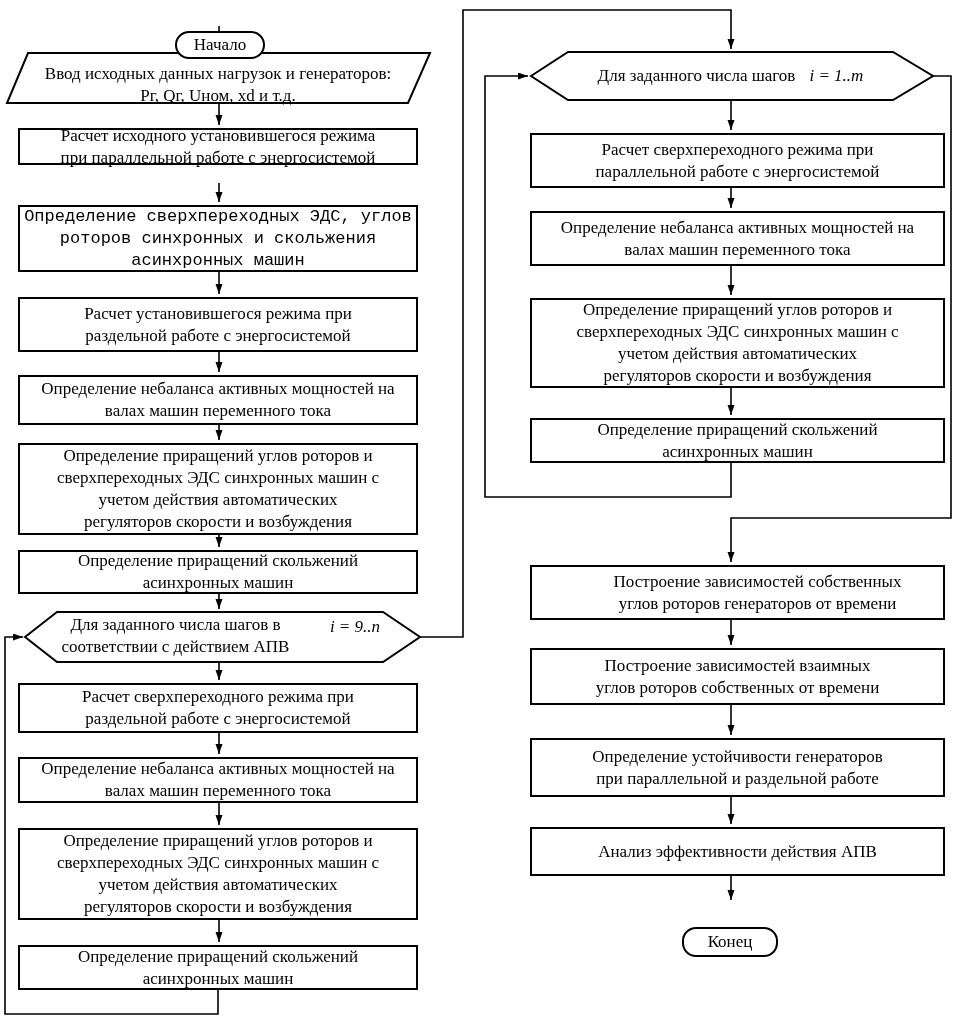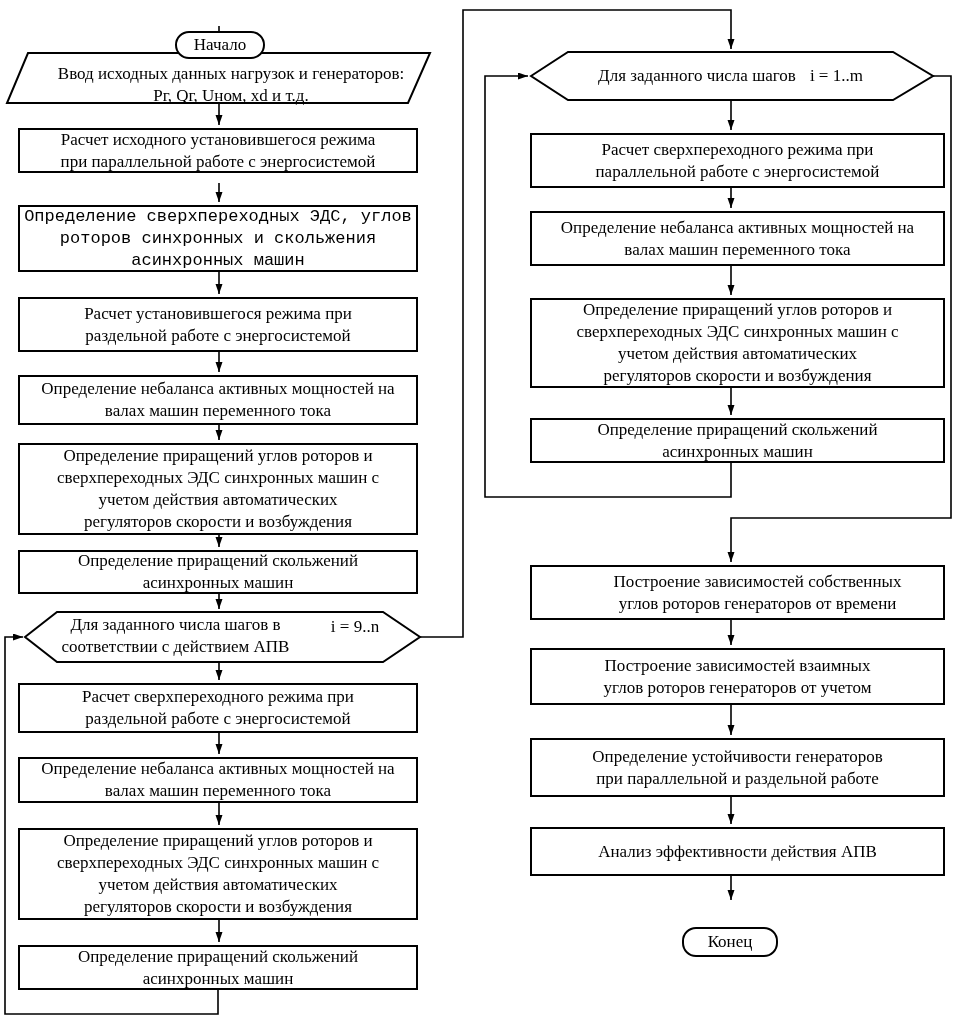--- a/index.html
+++ b/index.html
@@ -12,21 +12,21 @@
   .node{
     position:absolute;z-index:1;border:2px solid #000;background:#fff;
     display:flex;align-items:center;justify-content:center;
     text-align:center;white-space:pre-line;box-sizing:border-box;
   }
   .terminator{border-radius:14px;}
   .shape-text{
     position:absolute;z-index:2;display:flex;align-items:center;justify-content:center;
     text-align:center;white-space:pre-line;background:transparent;box-sizing:border-box;
   }
-  .formula{}
+  .formula{font-style:italic;}
   .hex-row{display:flex;align-items:center;justify-content:center;gap:14px;}
 </style>
 </head>
 <body>
 
 <div id="canvas">
 
   <svg id="wires" width="953" height="1021" viewBox="0 0 953 1021">
     <defs>
       <marker id="arr" markerUnits="userSpaceOnUse" markerWidth="11" markerHeight="8" refX="10" refY="3.5" orient="auto">
@@ -69,24 +69,24 @@
     <polygon points="28,53 430,53 408,103 7,103" fill="#fff" stroke="#000" stroke-width="2"></polygon>
 
     <polygon points="25,637 57,612 383,612 420,637 383,662 57,662" fill="#fff" stroke="#000" stroke-width="2"></polygon>
 
     <polygon points="531,76 568,52 893,52 933,76 893,100 568,100" fill="#fff" stroke="#000" stroke-width="2"></polygon>
   </svg>
 
   <div class="node terminator" style="left:175px;top:3px;width:90px;height:28px;margin-top:28px;">Начало</div>
   <div class="node terminator" style="left:682px;top:927px;width:96px;height:30px;">Конец</div>
 
-  <div class="shape-text" style="left:41px;top:53px;width:380px;height:64px;">Ввод исходных данных нагрузок и генераторов:
+  <div class="shape-text" style="left:28px;top:53px;width:380px;height:64px;">Ввод исходных данных нагрузок и генераторов:
 Pг, Qг, Uном, xd и т.д.</div>
 
-  <div class="node" style="left:18px;top:128px;width:400px;height:45px;">Расчет исходного установившегося режима
+  <div class="node" style="left:18px;top:128px;width:400px;height:37px;">Расчет исходного установившегося режима
 при параллельной работе с энергосистемой</div>
   <div class="node" style="left:18px;top:205px;width:400px;height:67px;font-family:Liberation Mono, monospace;">Определение сверхпереходных ЭДС, углов
 роторов синхронных и скольжения
 асинхронных машин</div>
   <div class="node" style="left:18px;top:297px;width:400px;height:55px;">Расчет установившегося режима при
 раздельной работе с энергосистемой</div>
   <div class="node" style="left:18px;top:375px;width:400px;height:50px;">Определение небаланса активных мощностей на
 валах машин переменного тока</div>
   <div class="node" style="left:18px;top:443px;width:400px;height:92px;">Определение приращений углов роторов и
 сверхпереходных ЭДС синхронных машин с
@@ -121,18 +121,18 @@
 валах машин переменного тока</div>
   <div class="node" style="left:530px;top:298px;width:415px;height:90px;">Определение приращений углов роторов и
 сверхпереходных ЭДС синхронных машин с
 учетом действия автоматических
 регуляторов скорости и возбуждения</div>
   <div class="node" style="left:530px;top:418px;width:415px;height:45px;">Определение приращений скольжений
 асинхронных машин</div>
   <div class="node" style="left:530px;top:565px;width:415px;height:55px;padding-left:40px;">Построение зависимостей собственных
 углов роторов генераторов от времени</div>
   <div class="node" style="left:530px;top:648px;width:415px;height:57px;">Построение зависимостей взаимных
-углов роторов генераторов от учетом</div>
+углов роторов собственных от времени</div>
   <div class="node" style="left:530px;top:827px;width:415px;height:49px;">Анализ эффективности действия АПВ</div>
   <div class="node" style="left:530px;top:738px;width:415px;height:59px;">Определение устойчивости генераторов
 при параллельной и раздельной работе</div>
 
 </div>
 
 </body></html>

